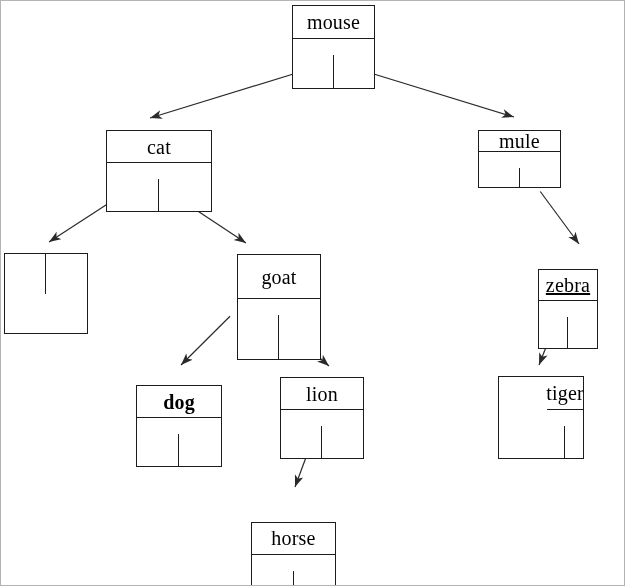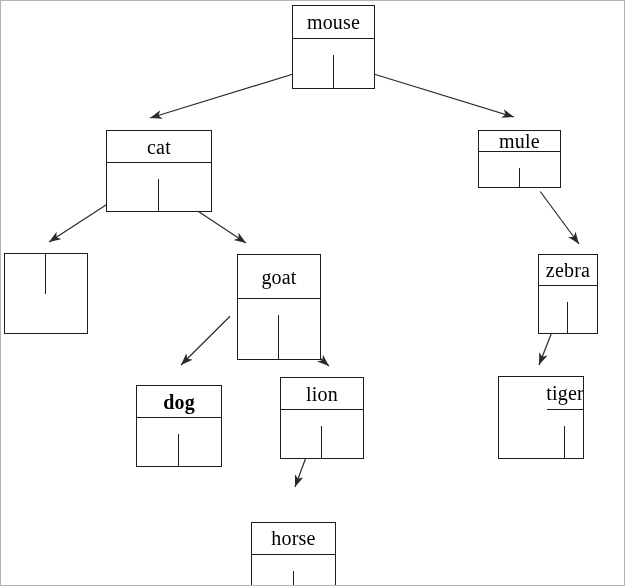--- a/index.html
+++ b/index.html
@@ -108,21 +108,21 @@
           <div class="cell right"></div>
         </div>
       </div>
       <div class="node" style="left: 216px; top: 253px; width: 84px; height: 106px; border-color: rgb(28, 28, 28); margin-left: 20px;">
         <div class="label">goat</div>
         <div class="cells">
           <div class="cell left"></div>
           <div class="cell right"></div>
         </div>
       </div>
-      <div class="node" style="left: 537px; top: 253px; width: 60px; height: 80px; border-color: rgb(28, 28, 28);">
+      <div class="node" style="left: 537px; top: 268px; width: 60px; height: 80px; border-color: rgb(28, 28, 28); text-decoration: underline;">
         <div class="label">zebra</div>
         <div class="cells">
           <div class="cell left"></div>
           <div class="cell right"></div>
         </div>
       </div>
       <div class="node" style="left: 135px; top: 384px; width: 86px; height: 82px; border-color: rgb(28, 28, 28); font-weight: bold;">
         <div class="label">dog</div>
         <div class="cells">
           <div class="cell left"></div>

